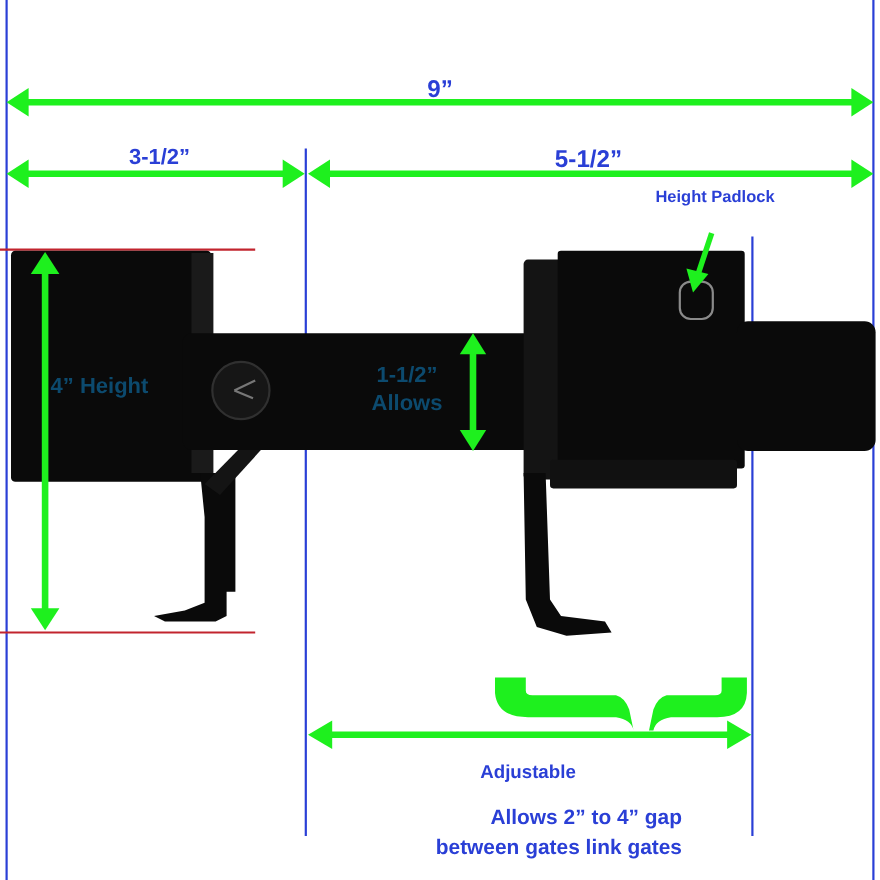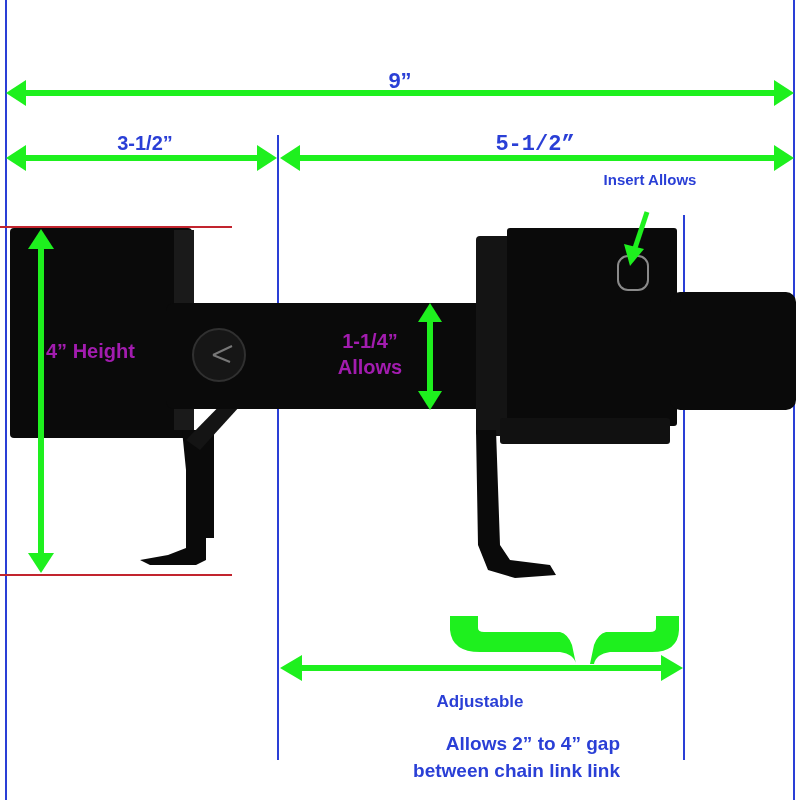--- a/index.html
+++ b/index.html
@@ -1,20 +1,20 @@
 <!DOCTYPE html>
 <html><head>
 <meta charset="utf-8">
 <style>
   html, body { margin:0; padding:0; background:#ffffff; }
   body { width:800px; height:800px; position:relative; overflow:hidden; font-family:"Liberation Sans", sans-serif; }
   svg { position:absolute; left:0; top:0; }
   .lbl { position:absolute; font-family:"Liberation Sans", sans-serif; font-weight:bold; text-align:center; white-space:nowrap; }
   .blue { color:#2a3fd6; }
-  .white { color:#a21caf; }
+  .white { color:#0c4a6e; }
 </style>
 </head>
 <body>
 
 <svg width="800" height="800" viewBox="0 0 800 800">
 
   <line x1="6" y1="0" x2="6" y2="800" stroke="#2a3fd6" stroke-width="2"></line>
   <line x1="794" y1="0" x2="794" y2="800" stroke="#2a3fd6" stroke-width="2"></line>
   <line x1="278" y1="135" x2="278" y2="760" stroke="#2a3fd6" stroke-width="2"></line>
   <line x1="684" y1="215" x2="684" y2="760" stroke="#2a3fd6" stroke-width="2"></line>
@@ -75,30 +75,30 @@
 
     <line x1="647" y1="212" x2="635" y2="248" stroke-width="5"></line>
     <polygon points="630,266 624,244 644,249" stroke="none"></polygon>
   </g>
 
   <path d="M450 616 L478 616 L478 628 Q478 632 484 632 L560 632 Q568 634 572 645 L576 664 L590 664 L594 645 Q598 634 606 632 L650 632 Q656 632 656 628 L656 616 L679 616 L679 630 Q678 652 652 652 L610 652 Q596 654 594 664 L576 664 Q574 654 560 652 L480 652 Q452 652 450 630 Z" fill="#1ef01e"></path>
 </svg>
 
 <div class="lbl blue" style="left:370px; top:68px; width:60px; font-size:22px;">9”</div>
 <div class="lbl blue" style="left:90px; top:132px; width:110px; font-size:20px;">3-1/2”</div>
-<div class="lbl blue" style="left:480px; top:132px; width:110px; font-size:22px;font-family:Liberation Mono, monospace;">5-1/2”</div>
+<div class="lbl blue" style="left:480px; top:132px; width:110px; font-size:22px;">5-1/2”</div>
 
 <div class="lbl blue" style="left:575px; top:170px; width:150px; font-size:15px; line-height:20px;">
-  <div>Insert Allows</div>
+  <div>Height Padlock</div>
 </div>
 
 <div class="lbl white" style="left:46px; top:340px; width:120px; font-size:20px; text-align:left;">4” Height</div>
 
 <div class="lbl white" style="left:320px; top:328px; width:100px; font-size:20px; line-height:26px;">
-  <div>1-1/4”</div>
+  <div>1-1/2”</div>
   <div>Allows</div>
 </div>
 
 <div class="lbl blue" style="left:380px; top:692px; width:200px; font-size:17px;">Adjustable</div>
 <div class="lbl blue" style="left:340px; top:730px; width:280px; font-size:19px; line-height:27px;text-align:right;">
   <div>Allows 2” to 4” gap</div>
-  <div>between chain link link</div>
+  <div>between gates link gates</div>
 </div>
 
 </body></html>

